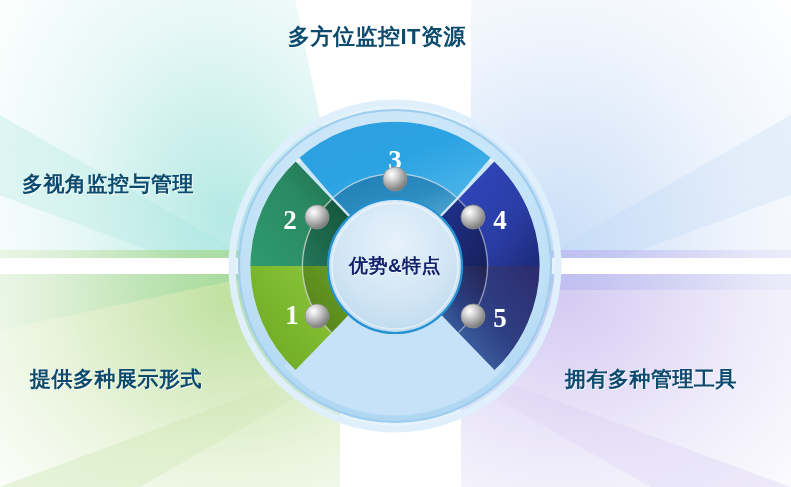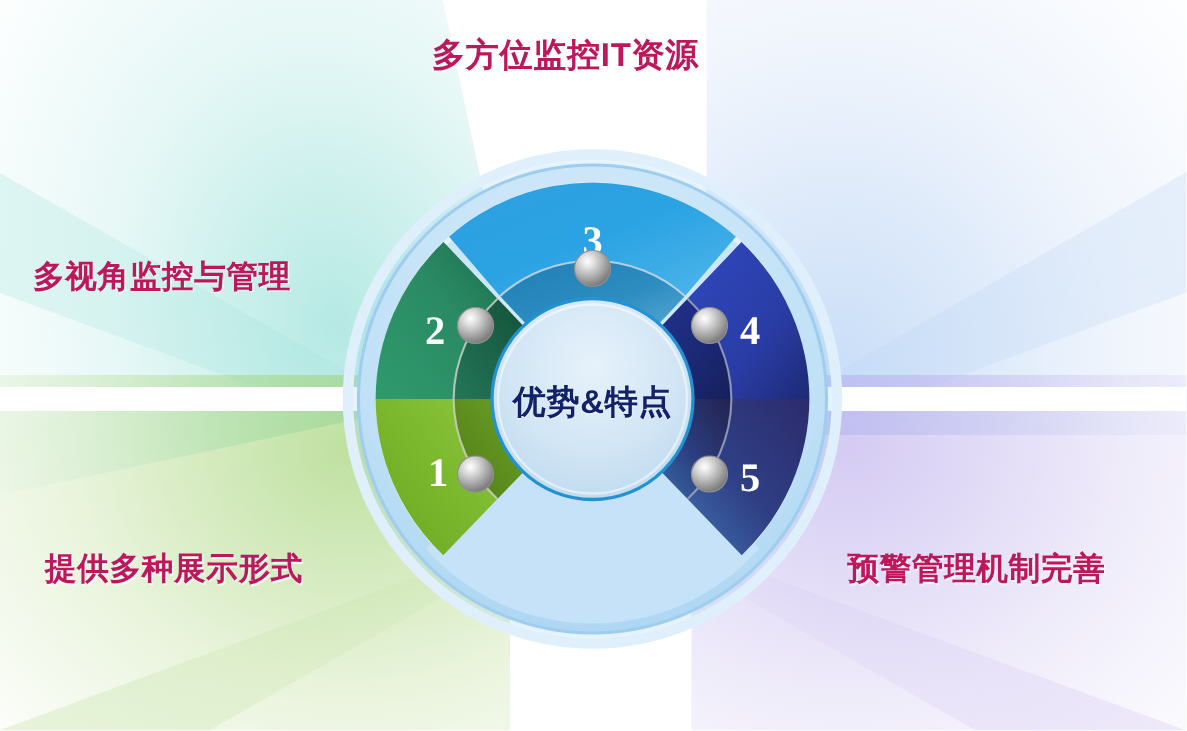--- a/index.html
+++ b/index.html
@@ -92,37 +92,37 @@
     top: 99px;
     width: 334px;
     height: 334px;
   }
   #wheel svg { display: block; }
   
   .label {
     position: absolute;
     font-weight: bold;
     font-size: 21px;
-    color: #be185d;
+    color: #0c4a6e;
     letter-spacing: .5px;
     white-space: nowrap;
     text-shadow: 1px 1px 0 rgba(255,255,255,.75);
   }
   .lbl-top    { left: 288px; top: 22px;  font-size: 22px; }
   .lbl-left-1 { left: 22px;  top: 170px; }
   .lbl-left-2 { left: 30px;  top: 365px; }
   .lbl-right-1{ left: 575px; top: 170px; }
   .lbl-right-2{ left: 565px; top: 365px; }
   .center-text {
     position: absolute;
     left: 334px;
     top: 253px;
     width: 122px;
     text-align: center;
-    font-size: 22px;
+    font-size: 19px;
     font-weight: bold;
     color: #11226b;
     letter-spacing: .5px;
     text-shadow: 0 1px 1px rgba(255,255,255,.85);
   }
   .seg-num {
     font-family: "Liberation Serif", "DejaVu Serif", serif;
     font-size: 27px;
     font-weight: bold;
     fill: #ffffff;
@@ -277,15 +277,15 @@
       <circle cx="167" cy="167" r="67" fill="url(#gHub)" stroke="#2492d2" stroke-width="2.2"></circle>
       <circle cx="167" cy="167" r="63" fill="none" stroke="#ffffff" stroke-width="1.6" opacity=".5"></circle>
     </svg>
   </div>
 
   <div class="center-text">优势&amp;特点</div>
 
   <div class="label lbl-top">多方位监控IT资源</div>
   <div class="label lbl-left-2">提供多种展示形式</div>
   <div class="label lbl-left-1">多视角监控与管理</div>
-  <div class="label lbl-right-2">预警管理机制完善</div>
+  <div class="label lbl-right-2">拥有多种管理工具</div>
 
 </div>
 
 </body></html>

